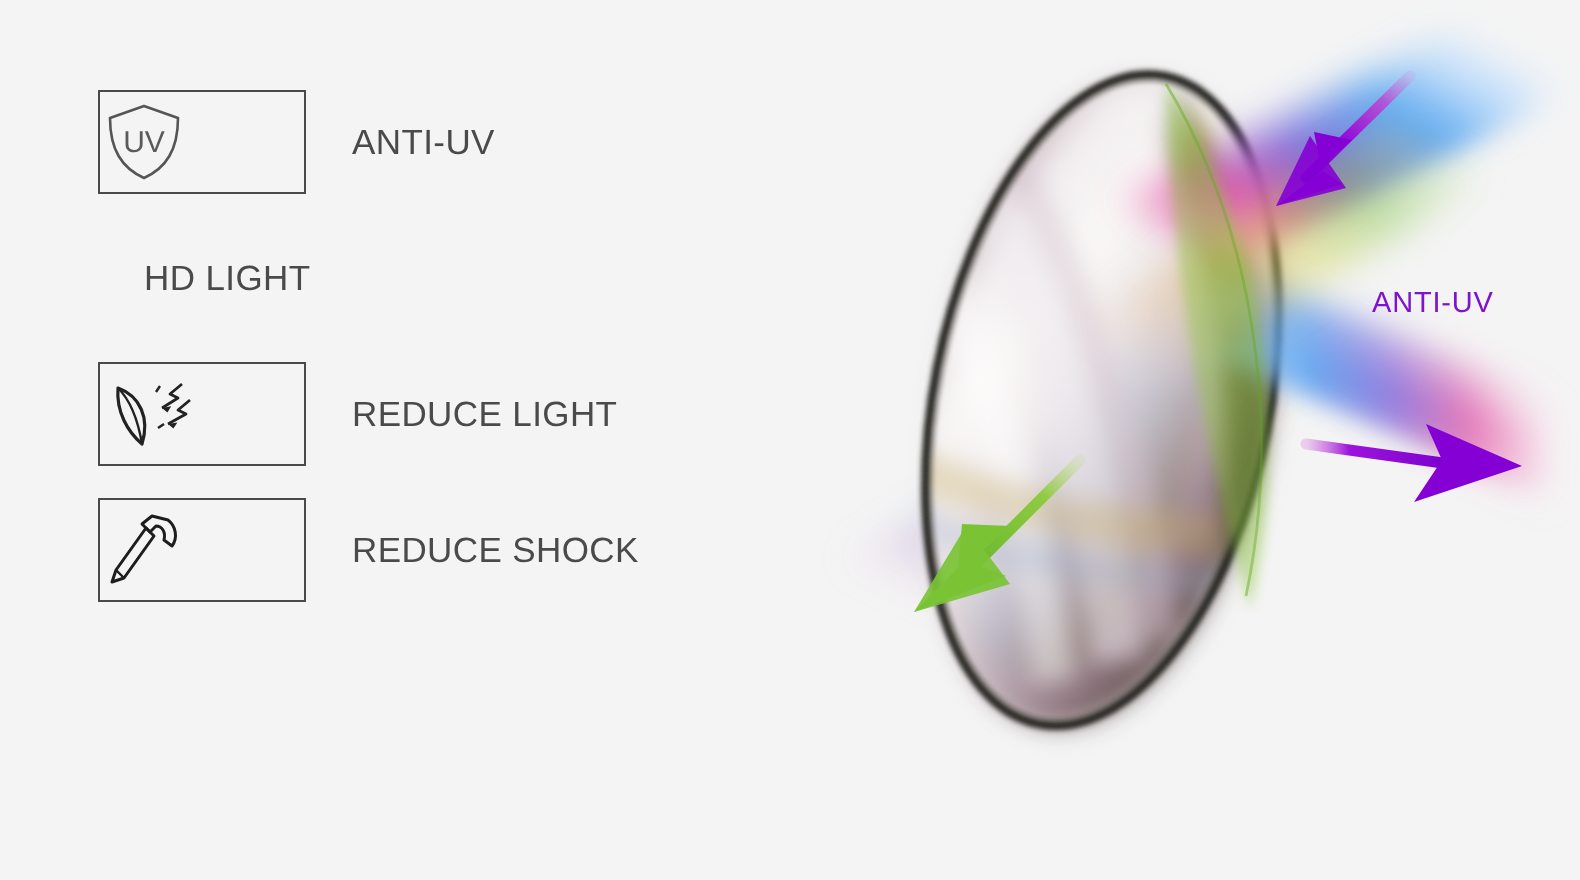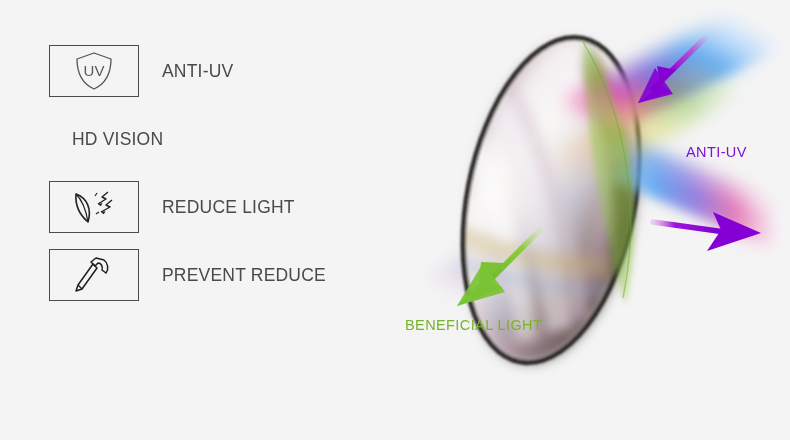--- a/index.html
+++ b/index.html
@@ -28,28 +28,27 @@
     top: 45px;
     width: 360px;
   }
   .feature-row {
     display: flex;
     align-items: center;
     height: 52px;
     margin-bottom: 16px;
   }
   .feature-icon-box {
-    width: 90px;
+    width: 104px;
     height: 52px;
     border: 1px solid #4a4a4a;
     background: #f4f4f4;
     box-sizing: border-box;
     display: flex;
     align-items: center;
-    justify-content: center;
     flex: 0 0 auto;
   }
   .feature-icon-box svg { display: block; }
   .feature-label {
     margin-left: 23px;
     font-size: 17.5px;
     color: #4a4a4a;
     letter-spacing: 0.2px;
     white-space: nowrap;
     font-family: "Liberation Sans", sans-serif;
@@ -108,21 +107,21 @@
       <div class="feature-icon-box">
         <svg width="44" height="42" viewBox="0 0 44 42">
           <path d="M22 3 L39 9 C39 25 33 34 22 39 C11 34 5 25 5 9 Z" fill="none" stroke="#555" stroke-width="1.3" stroke-linejoin="round"></path>
           <text class="uv-text" x="22" y="26" text-anchor="middle">UV</text>
         </svg>
       </div>
       <div class="feature-label">ANTI-UV</div>
     </div>
 
     <div class="feature-row">
-      <div class="feature-label">HD VISION</div>
+      <div class="feature-label">HD LIGHT</div>
     </div>
 
     <div class="feature-row">
       <div class="feature-icon-box">
         <svg width="54" height="40" viewBox="0 0 54 40">
 
           <path d="M9 7 C20 11 25 22 21 35 C14 29 8 19 9 7 Z" fill="none" stroke="#222" stroke-width="1.6" stroke-linejoin="round"></path>
           <path d="M9 7 C15 13 19 23 21 35" fill="none" stroke="#222" stroke-width="1.2"></path>
 
           <path d="M41 5 L35 10 L39 12 L31 17" fill="none" stroke="#222" stroke-width="1.4" stroke-linejoin="round"></path>
@@ -142,21 +141,21 @@
     <div class="feature-row">
       <div class="feature-icon-box">
         <svg width="48" height="42" viewBox="0 0 48 42">
 
           <path d="M26 4 L34 6 C38 9 39 15 36 19 L32 16 C33 12 31 9 28 9 L25 12 L21 8 Z" fill="none" stroke="#1d1d1d" stroke-width="1.5" stroke-linejoin="round"></path>
 
           <path d="M23 10 L8 31 L6 37 L12 35 L27 14 Z" fill="none" stroke="#1d1d1d" stroke-width="1.5" stroke-linejoin="round"></path>
           <path d="M8 31 L12 35" stroke="#1d1d1d" stroke-width="1.2"></path>
         </svg>
       </div>
-      <div class="feature-label">PREVENT REDUCE</div>
+      <div class="feature-label">REDUCE SHOCK</div>
     </div>
 
   </div>
 
   <div id="lens-graphic">
 
     <svg width="395" height="440" viewBox="0 0 395 440">
       <defs>
 
         <filter id="blurBig" x="-60%" y="-60%" width="220%" height="220%">
@@ -336,16 +335,15 @@
 
       <g>
         <path d="M145 230 L92 283" stroke="url(#gArrowGreen)" stroke-width="5.5" stroke-linecap="round"></path>
         <path d="M62 306 L108 288 L90 281 L110 263 L86 262 L84 284 Z" fill="#7ac335"></path>
         <path d="M62 306 L110 292 L88 263 Z" fill="#7ac335" opacity="0.92"></path>
       </g>
     </svg>
 
     <div class="beam-label" id="label-anti-uv">ANTI-UV</div>
 
-    <div class="beam-label" id="label-beneficial">BENEFICIAL LIGHT</div>
   </div>
 
 </div>
 
 </body></html>

